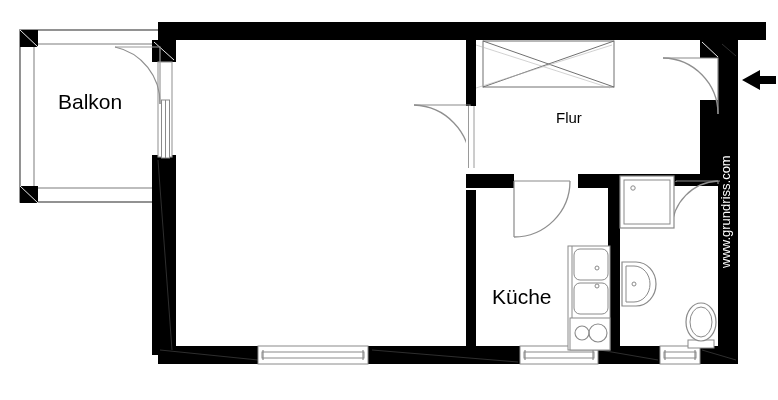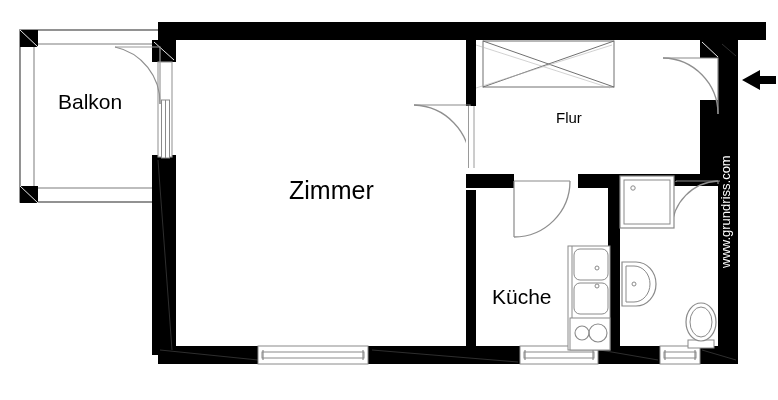--- a/index.html
+++ b/index.html
@@ -235,21 +235,20 @@
 
     <g>
       <line x1="476" y1="45" x2="610" y2="88" stroke="#b4b4b4" stroke-width="0.6"></line>
       <line x1="476" y1="88" x2="612" y2="45" stroke="#b4b4b4" stroke-width="0.6"></line>
     </g>
 
   </svg>
 
   <div class="room-label" id="label-balkon">Balkon</div>
 
-  <div class="room-label" id="label-zimmer">Zimmer</div>
 
   <div class="room-label" id="label-flur">Flur</div>
 
   <div class="room-label" id="label-kueche">Küche</div>
 
   <div id="watermark">www.grundriss.com</div>
 
 </div>
 
 </body></html>

